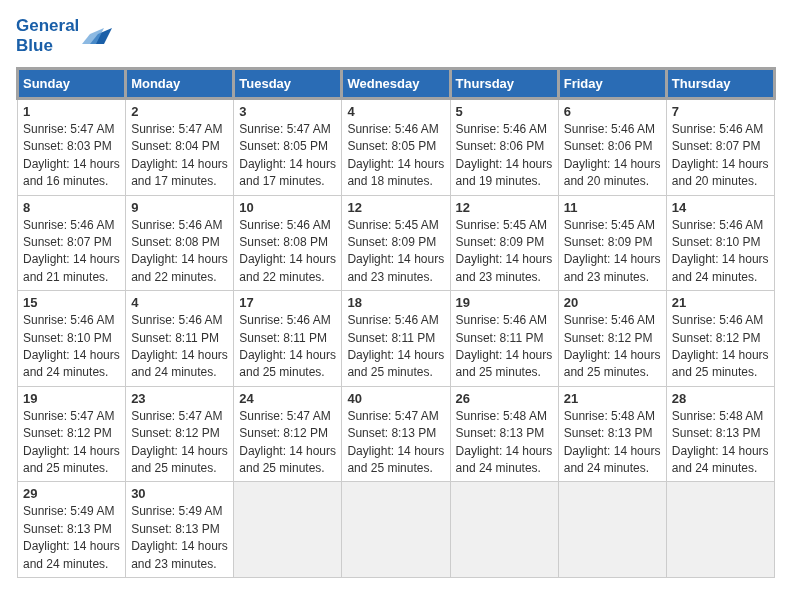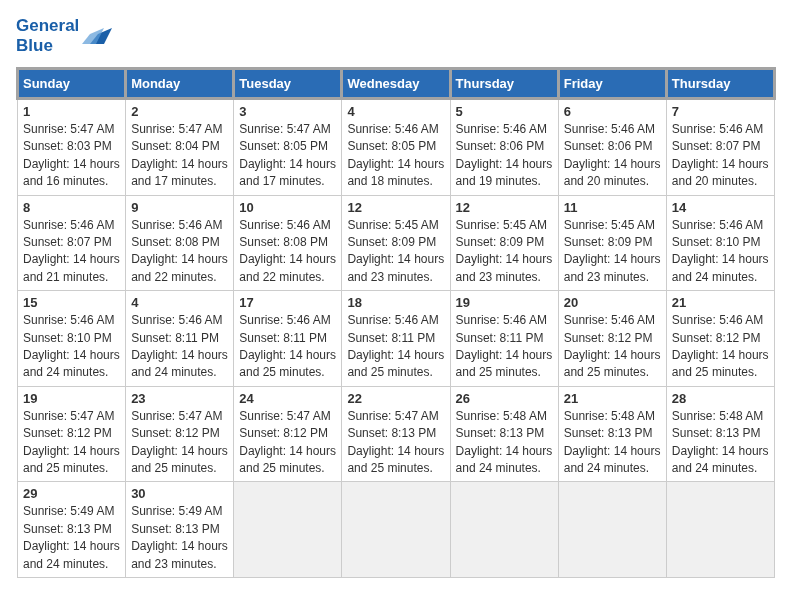--- a/index.html
+++ b/index.html
@@ -278,21 +278,21 @@
 and 25 minutes.</div>
         </td>
         <td>
           <span class="day-num">24</span>
           <div class="day-info" style="white-space: pre-line;">Sunrise: 5:47 AM
 Sunset: 8:12 PM
 Daylight: 14 hours
 and 25 minutes.</div>
         </td>
         <td>
-          <span class="day-num">22</span>
+          <span class="day-num">40</span>
           <div class="day-info" style="white-space: pre-line;">Sunrise: 5:47 AM
 Sunset: 8:13 PM
 Daylight: 14 hours
 and 25 minutes.</div>
         </td>
         <td>
           <span class="day-num">26</span>
           <div class="day-info" style="white-space: pre-line;">Sunrise: 5:48 AM
 Sunset: 8:13 PM
 Daylight: 14 hours

